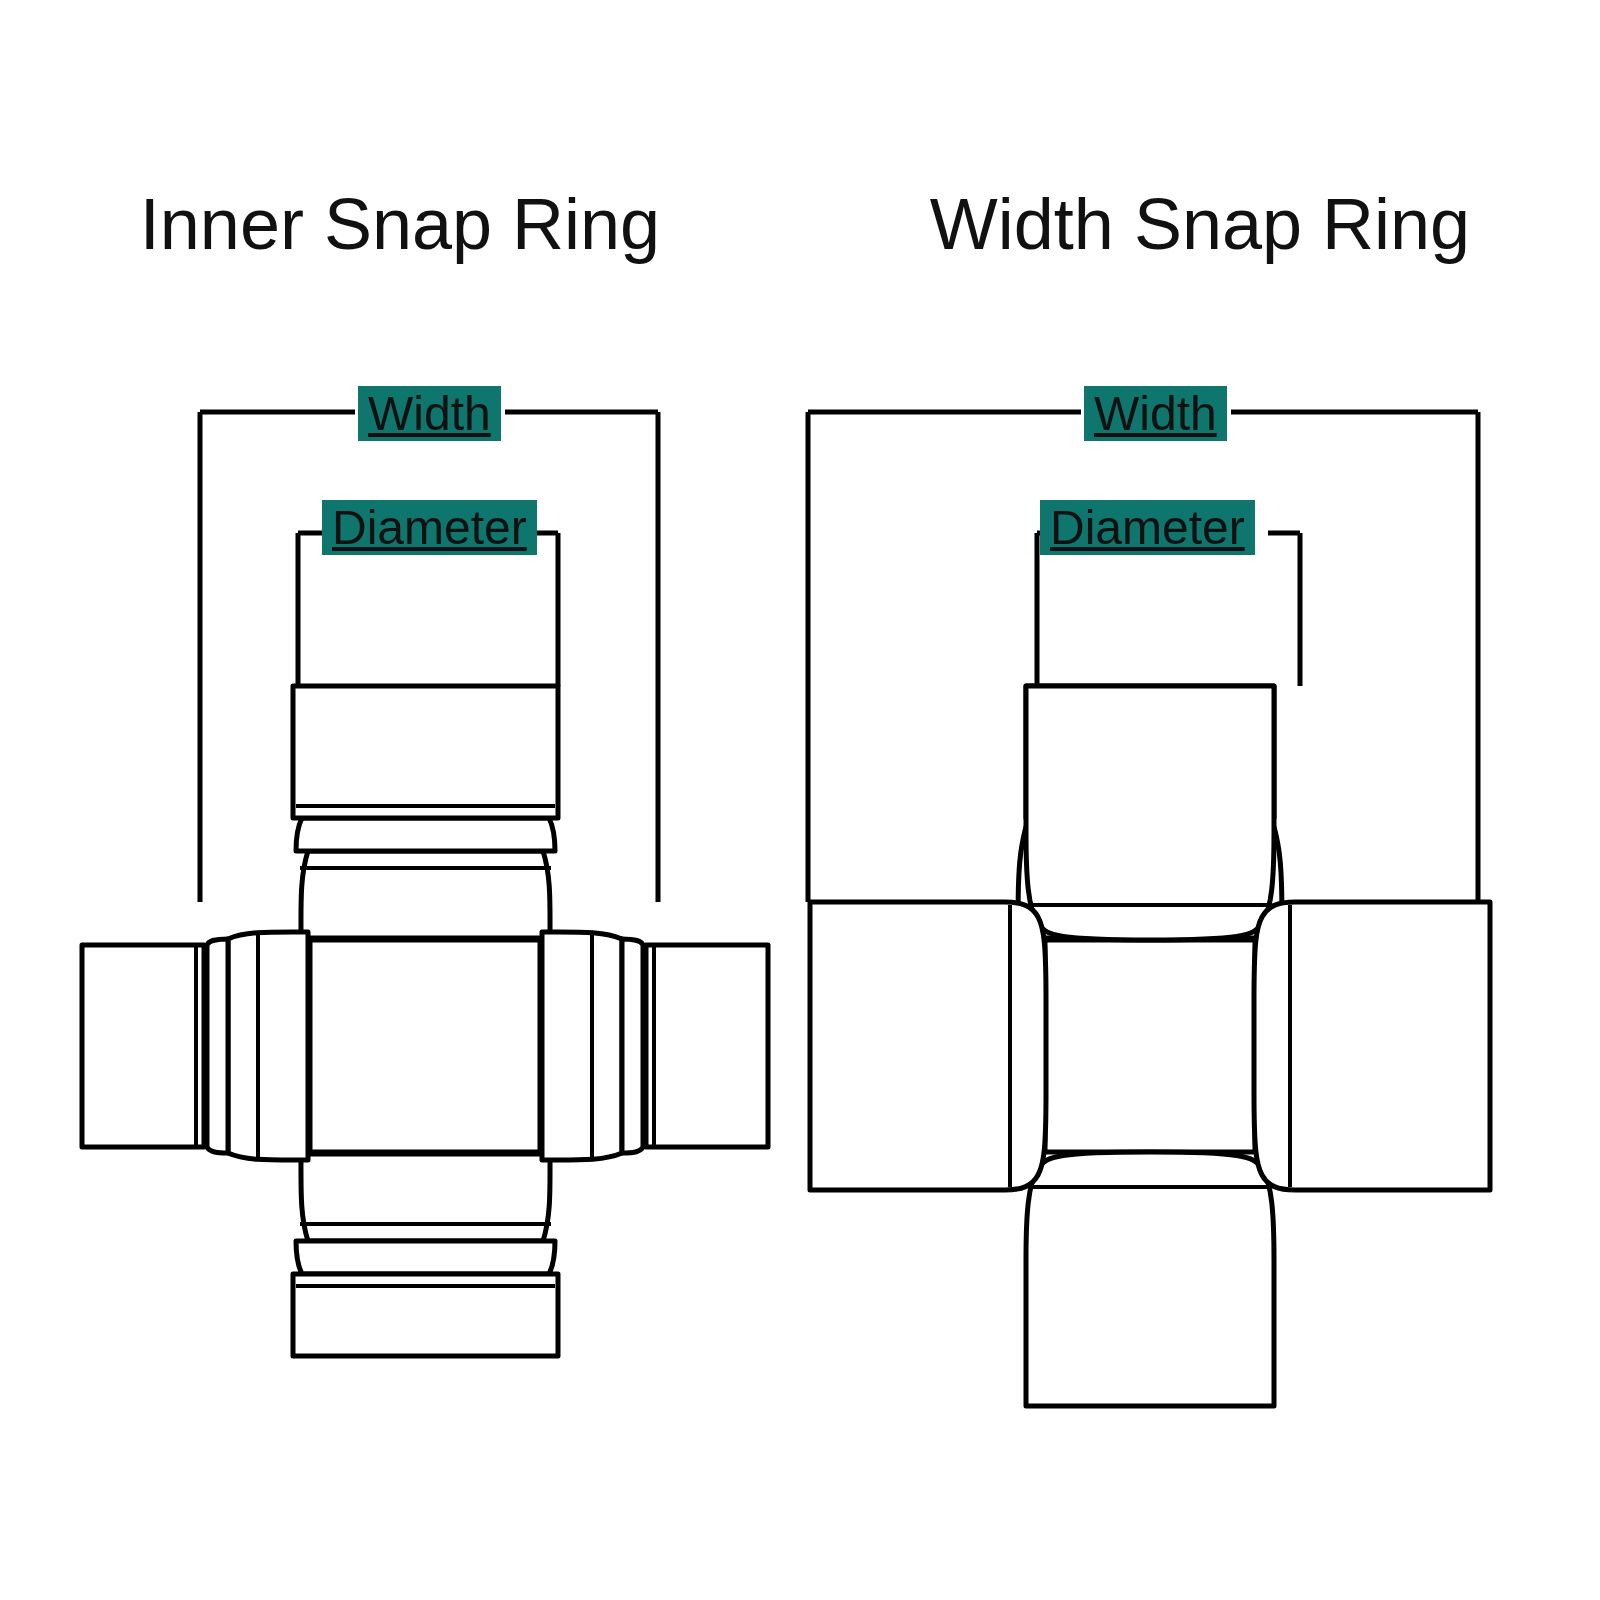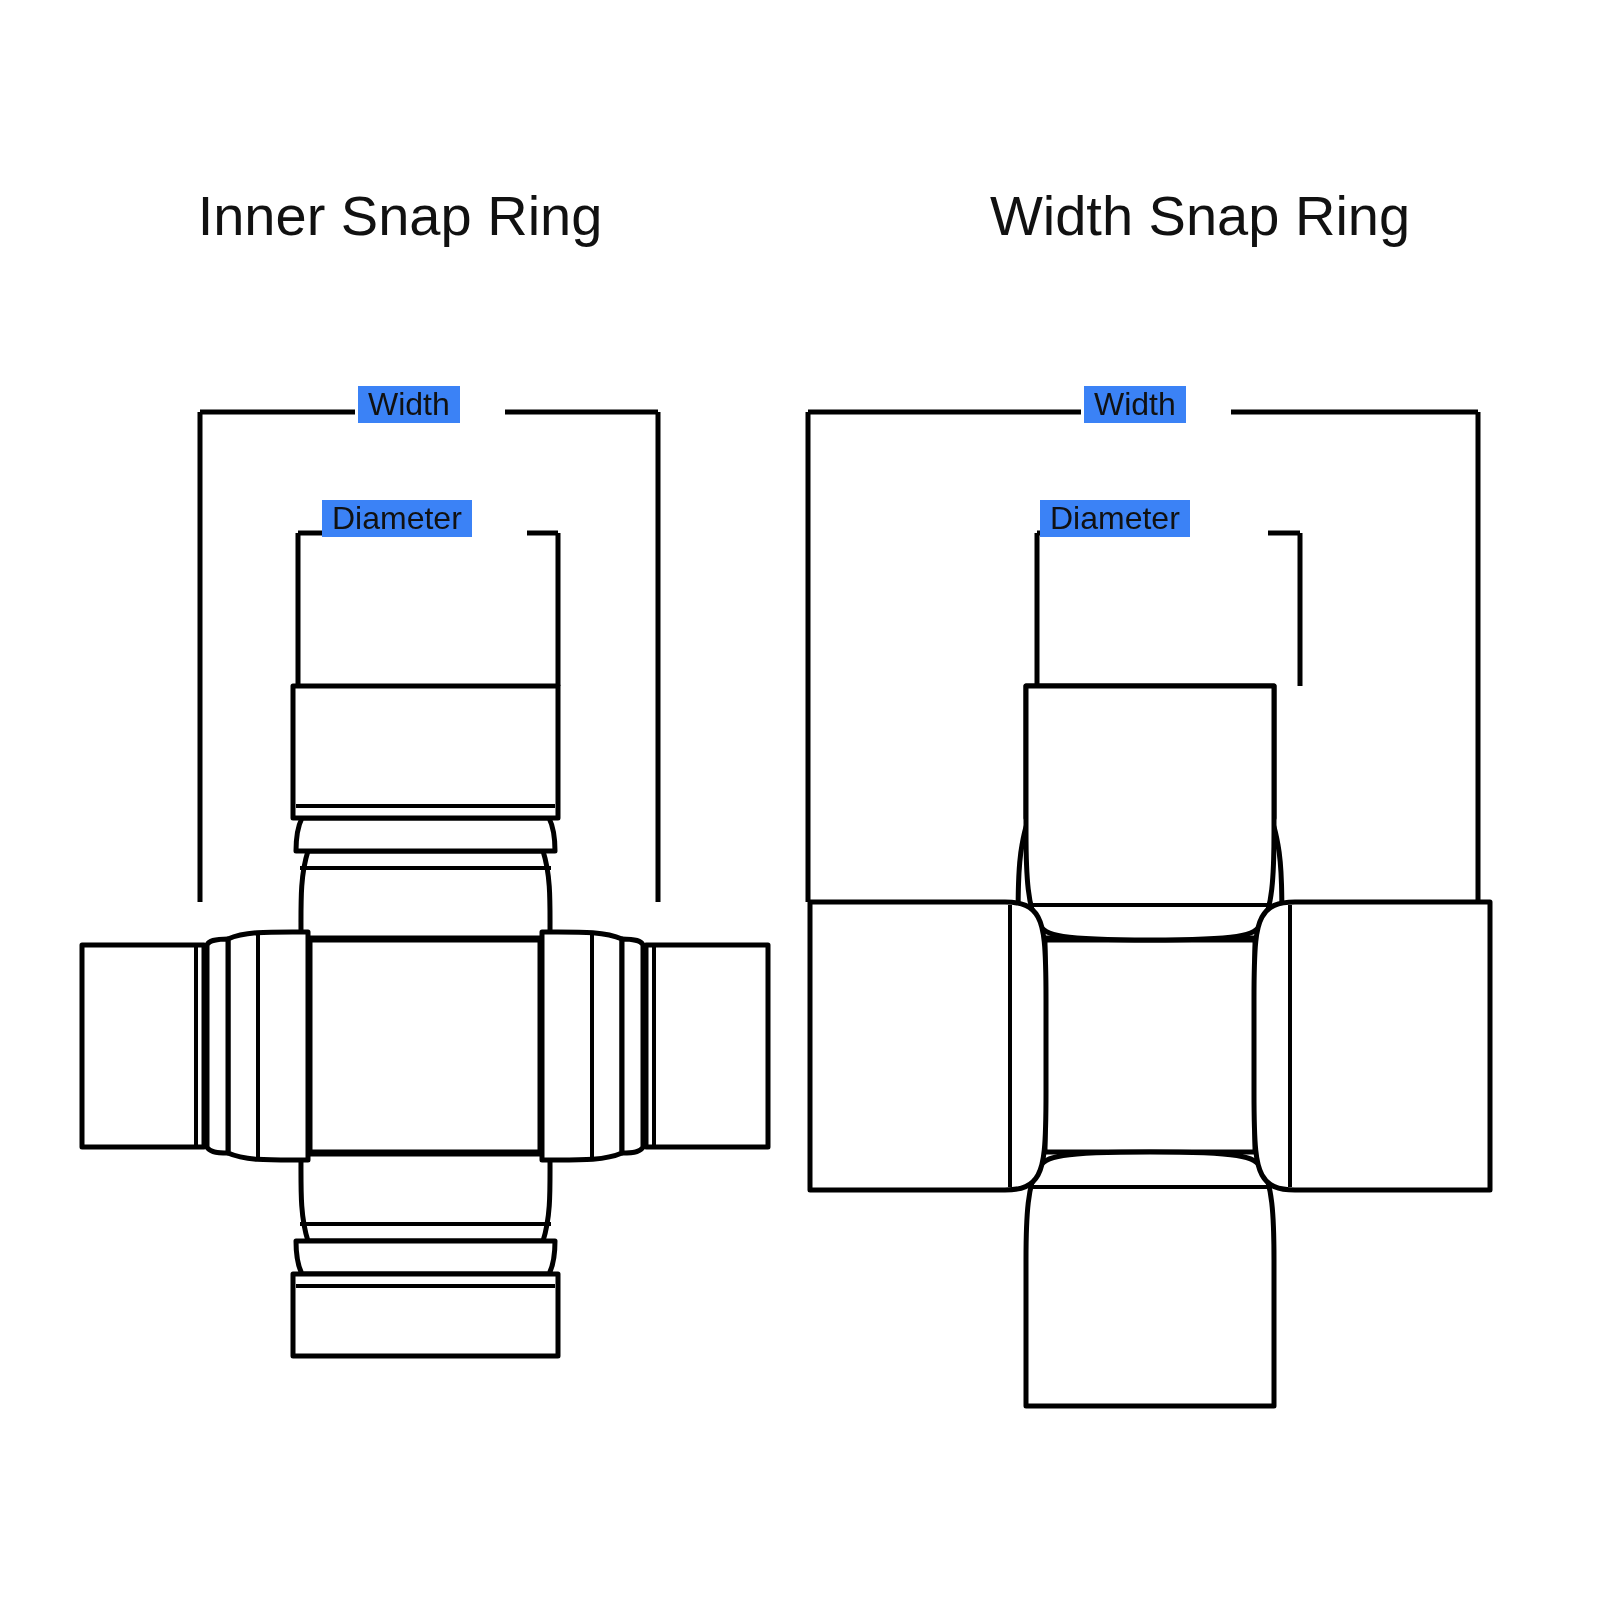--- a/index.html
+++ b/index.html
@@ -22,35 +22,36 @@
   }
   #panel-inner { left: 0; width: 800px; }
   #panel-outer { left: 800px; width: 800px; }
 
   .panel-title {
     position: absolute;
     top: 183px;
     left: 0;
     width: 800px;
     text-align: center;
-    font-size: 56px;
+    font-size: 72px;
     font-weight: 400;
     color: #111111;
     letter-spacing: 0px;
     white-space: nowrap;
   }
 
   .dim-label {
     position: absolute;
-    font-size: 32px;
+    font-size: 48px;
     font-weight: 400;
     color: #111111;
     white-space: nowrap;
-    background: #3b82f6;
+    background: #0f766e;
     padding: 0 10px;
+    text-decoration: underline;
   }
   #inner-width-label  { top: 386px; left: 358px; }
   #inner-diam-label   { top: 500px; left: 322px; }
   #outer-width-label  { top: 386px; left: 1084px; }
   #outer-diam-label   { top: 500px; left: 1040px; }
 
   svg.drawing {
     position: absolute;
     top: 0;
     left: 0;

